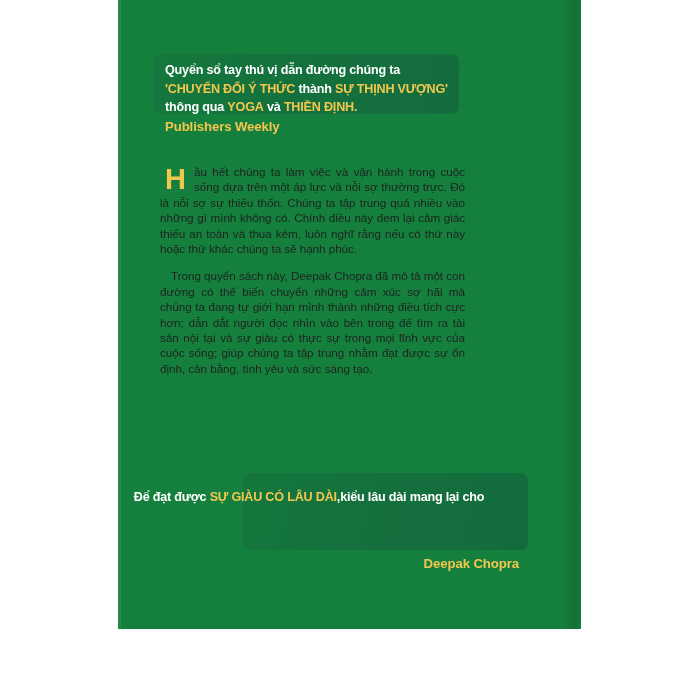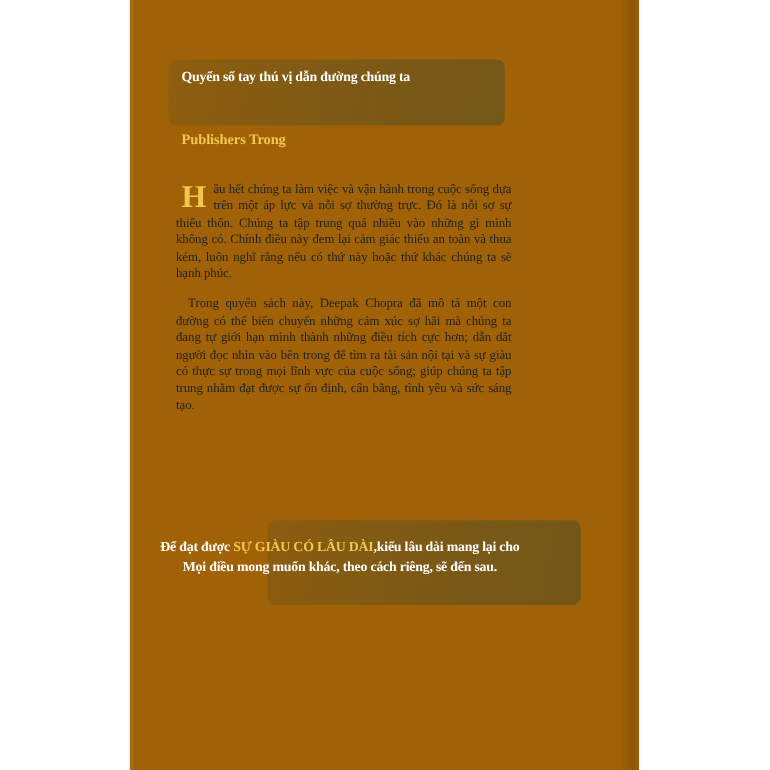--- a/index.html
+++ b/index.html
@@ -4,22 +4,22 @@
 <title>Book Back Cover</title>
 <style>
   html,body{margin:0;padding:0;}
   body{
     width:700px;height:700px;position:relative;background:#ffffff;
     font-family:"Liberation Sans", sans-serif;
     -webkit-font-smoothing:antialiased;
     overflow:hidden;
   }
   .cover{
-    position:absolute;left:118px;top:0;width:463px;height:700px;
-    background:#a16207;overflow:hidden;font-family:Liberation Serif, serif;
+    position:absolute;left:118px;top:0;width:463px;height:629px;
+    background:#15803d;overflow:hidden;
   }
   .spine-shadow{
     position:absolute;right:0;top:0;width:18px;height:100%;
     background:linear-gradient(to right, rgba(0,0,0,0) 0%, rgba(0,0,0,0.09) 45%, rgba(0,0,0,0.12) 72%, rgba(0,0,0,0.03) 100%);
     pointer-events:none;
   }
   .edge-light{
     position:absolute;left:0;top:0;width:3px;height:100%;
     background:rgba(255,255,255,0.07);pointer-events:none;
   }
@@ -73,32 +73,34 @@
 </style>
 </head>
 <body>
 
 <div class="cover">
 
   <div class="review-panel"></div>
 
   <div class="review-text">
     <div class="line"><span class="sw">Quyển sổ tay thú vị dẫn đường chúng ta</span></div>
+    <div class="line"><span class="sa">'CHUYỂN ĐỔI Ý THỨC</span><span class="sw"> thành </span><span class="sa">SỰ THỊNH VƯỢNG'</span></div>
+    <div class="line"><span class="sw">thông qua </span><span class="sa">YOGA</span><span class="sw"> và </span><span class="sa">THIỀN ĐỊNH.</span></div>
   </div>
 
-  <div class="publisher">Publishers Trong</div>
+  <div class="publisher">Publishers Weekly</div>
 
   <div class="synopsis">
     <p><span class="dropcap">H</span><span>ầu hết chúng ta làm việc và vận hành trong cuộc sống dựa trên một áp lực và nỗi sợ thường trực. Đó là nỗi sợ sự thiếu thốn. Chúng ta tập trung quá nhiều vào những gì mình không có. Chính điều này đem lại cảm giác thiếu an toàn và thua kém, luôn nghĩ rằng nếu có thứ này hoặc thứ khác chúng ta sẽ hạnh phúc.</span></p>
     <p class="indent">Trong quyển sách này, Deepak Chopra đã mô tả một con đường có thể biến chuyển những cảm xúc sợ hãi mà chúng ta đang tự giới hạn mình thành những điều tích cực hơn; dẫn dắt người đọc nhìn vào bên trong để tìm ra tài sản nội tại và sự giàu có thực sự trong mọi lĩnh vực của cuộc sống; giúp chúng ta tập trung nhằm đạt được sự ổn định, cân bằng, tình yêu và sức sáng tạo.</p>
   </div>
 
   <div class="author-panel"></div>
 
   <div class="author-quote">
     <div class="line"><span class="sw">Để đạt được </span><span class="sa">SỰ GIÀU CÓ LÂU DÀI</span><span class="sw">,kiểu lâu dài mang lại cho</span></div>
-    <div class="line"><span class="sw">Mọi điều mong muốn khác, theo cách riêng, sẽ đến sau.</span></div>
   </div>
 
+  <div class="author-name">Deepak Chopra</div>
 
   <div class="edge-light"></div>
   <div class="spine-shadow"></div>
 </div>
 
 </body></html>

